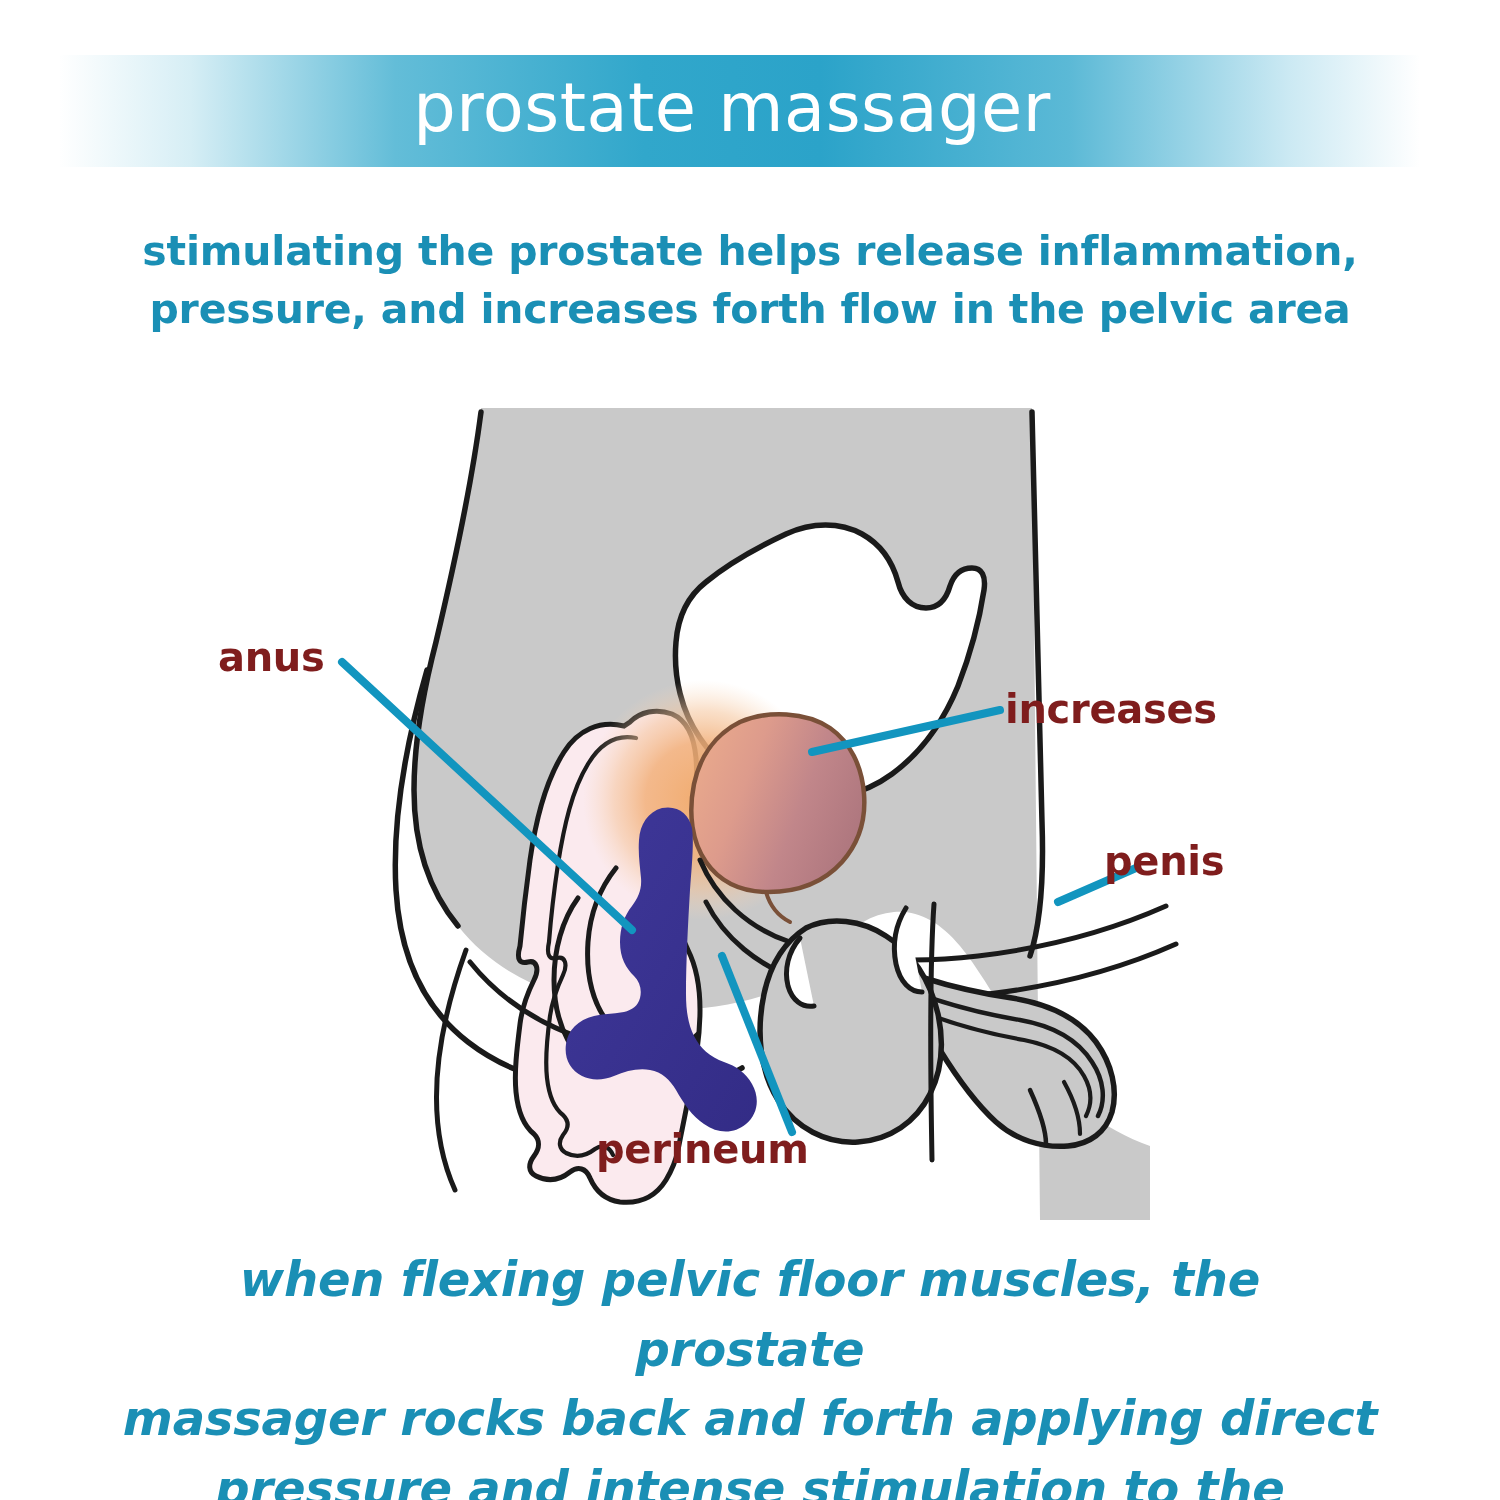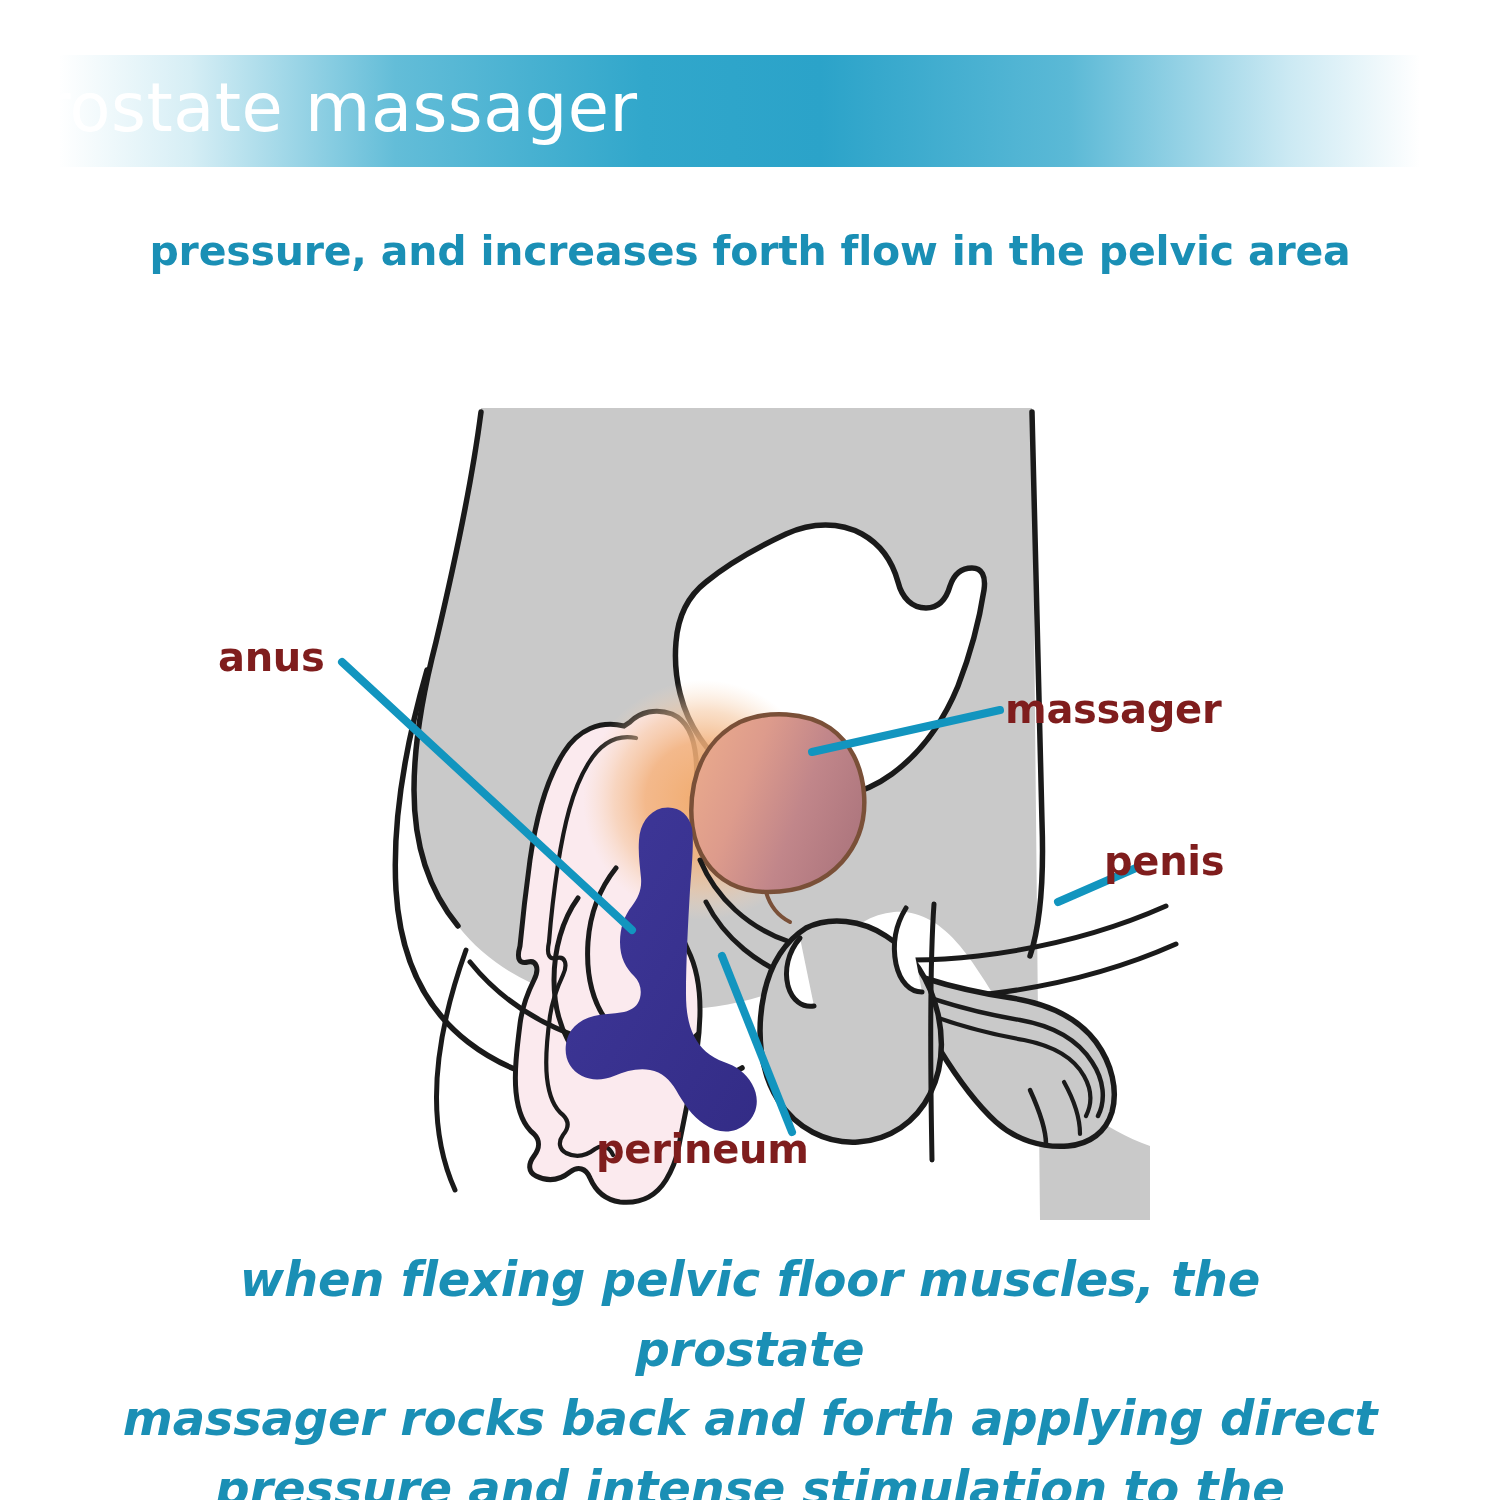--- a/index.html
+++ b/index.html
@@ -35,21 +35,21 @@
                 #d6eef5 13%,
                 #63bdd8 27%,
                 #31a7cb 44%,
                 #2ba3c9 56%,
                 #5bb9d6 73%,
                 #cbe9f3 88%,
                 #ffffff 97%,
                 #ffffff 100%);
     display: flex;
     align-items: center;
-    justify-content: flex-start;
+    justify-content: center;
   }
   .banner-title {
     color: #ffffff;
     font-size: 67px;
     font-weight: 400;
     letter-spacing: 0.5px;
     font-family: "DejaVu Sans", "Liberation Sans", sans-serif;
     line-height: 1;
     padding-bottom: 6px;
   }
@@ -109,20 +109,21 @@
 </head>
 <body>
 
 <div id="page">
 
   <div class="banner">
     <div class="banner-title">prostate massager</div>
   </div>
 
   <div class="subtitle">
+    <span>stimulating the prostate helps release inflammation,</span>
     <span>pressure, and increases forth flow in the pelvic area</span>
   </div>
 
   <div class="diagram">
     <svg width="1500" height="830" viewBox="0 0 1500 830" xmlns="http://www.w3.org/2000/svg">
       <defs>
         <radialGradient id="glowGrad" cx="50%" cy="50%" r="50%">
           <stop offset="0%" stop-color="#f0a868" stop-opacity="0.95"></stop>
           <stop offset="48%" stop-color="#f2b07a" stop-opacity="0.85"></stop>
           <stop offset="74%" stop-color="#f5c49a" stop-opacity="0.55"></stop>
@@ -372,21 +373,21 @@
       <g>
         <line x1="342" y1="272" x2="632" y2="540" stroke="#1295bf" stroke-width="8" stroke-linecap="round"></line>
         <line x1="812" y1="362" x2="1000" y2="320" stroke="#1295bf" stroke-width="8" stroke-linecap="round"></line>
         <line x1="1058" y1="512" x2="1136" y2="478" stroke="#1295bf" stroke-width="8" stroke-linecap="round"></line>
         <line x1="722" y1="566" x2="792" y2="742" stroke="#1295bf" stroke-width="8" stroke-linecap="round"></line>
       </g>
     </svg>
   </div>
 
   <div class="anat-label" id="label-anus">anus</div>
-  <div class="anat-label" id="label-prostate">massager</div>
+  <div class="anat-label" id="label-prostate">increases</div>
   <div class="anat-label" id="label-penis">penis</div>
   <div class="anat-label" id="label-perineum">perineum</div>
 
   <div class="caption">
     <span>when flexing pelvic floor muscles, the prostate</span>
     <span>massager rocks back and forth applying direct</span>
     <span>pressure and intense stimulation to the prostate</span>
   </div>
 
 </div>

